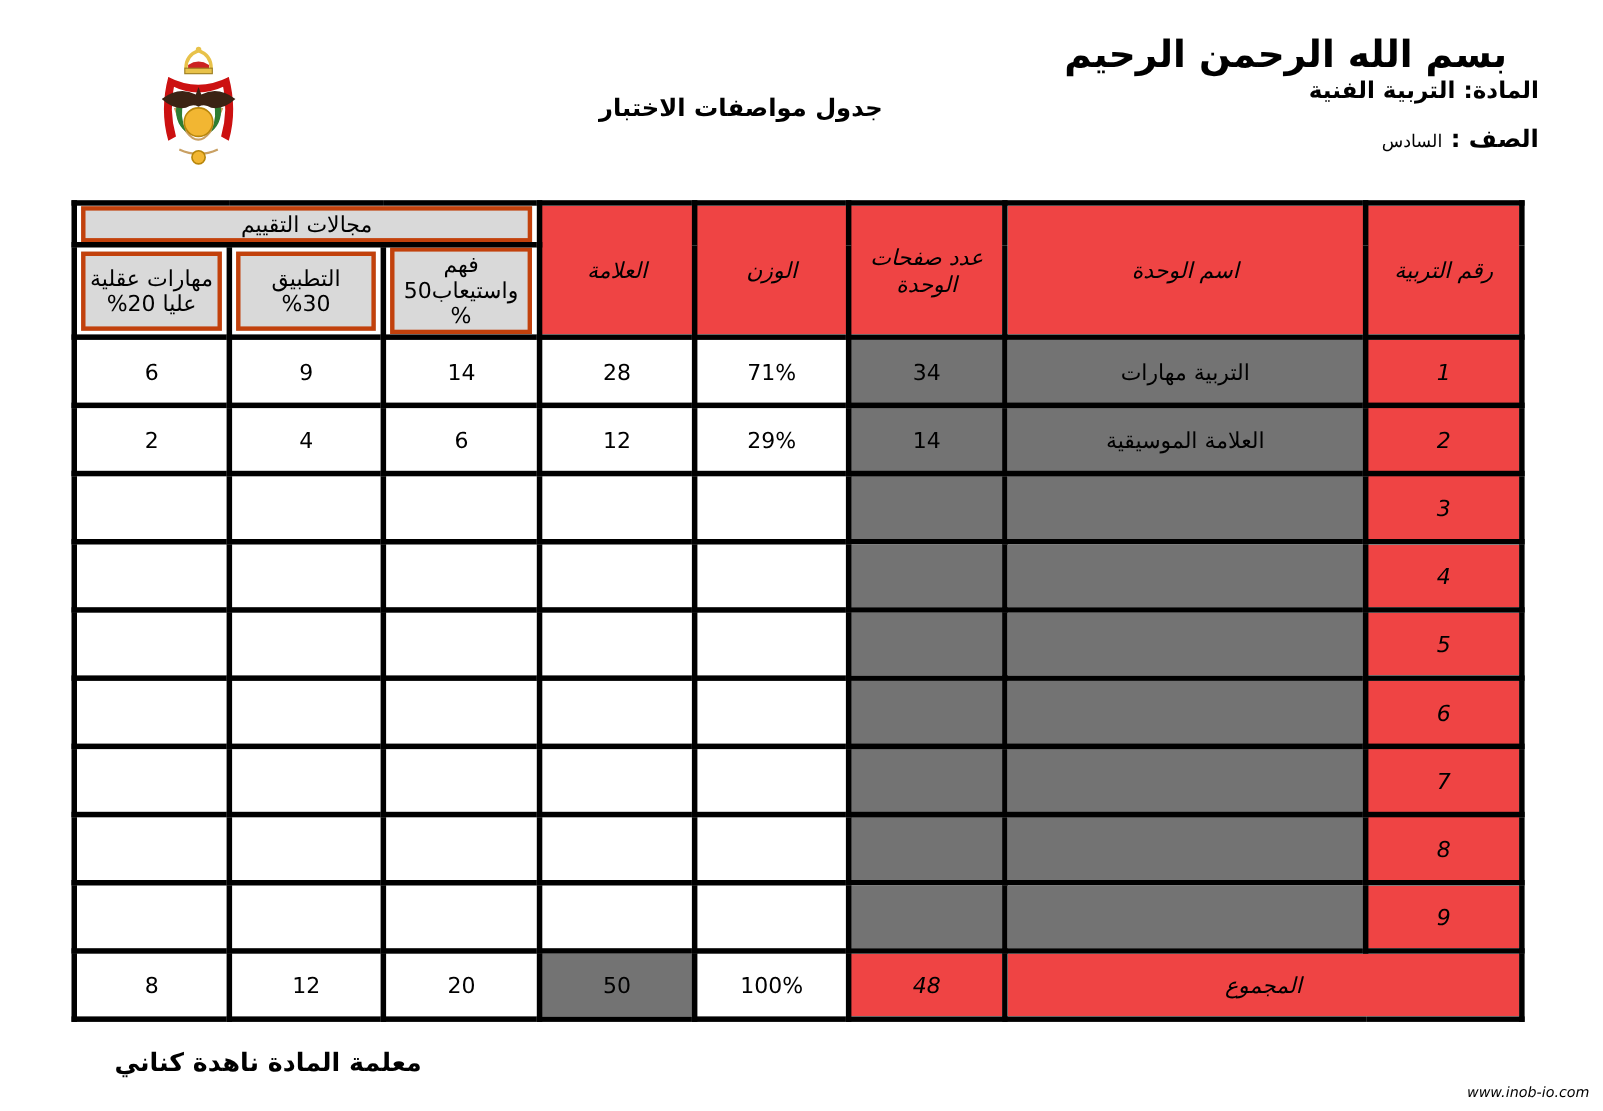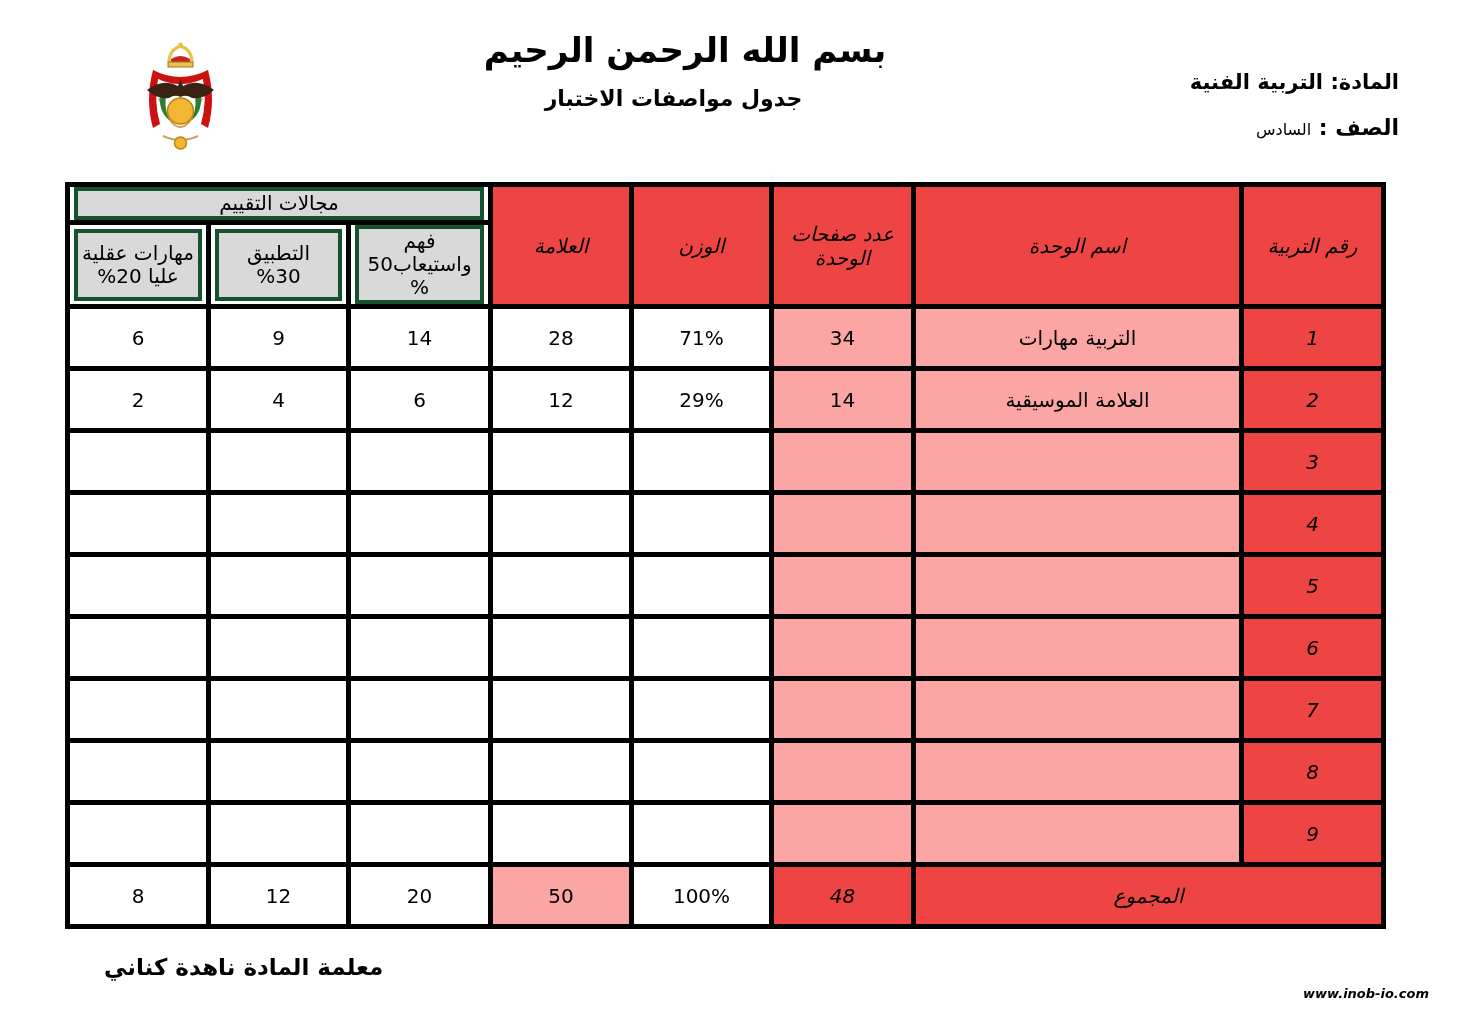--- a/index.html
+++ b/index.html
@@ -8,21 +8,21 @@
     width: 1457px; height: 1010px;
     background: #fff;
     font-family: "DejaVu Sans", "Liberation Sans", sans-serif;
     color: #000;
   }
   .page { position: relative; width: 1457px; height: 1010px; overflow: hidden; background:#fff; }
 
   
   .title {
     position: absolute; top: 30px; left: 0; width: 1370px;
-    text-align: center; font-size: 34px; font-weight: bold;
+    font-size: 34px; font-weight: bold;
     direction: rtl;
   }
   .subtitle {
     position: absolute; top: 86px; left: 16px; width: 1315px;
     text-align: center; font-size: 22px; font-weight: bold;
     direction: rtl;
   }
   .meta {
     position: absolute; top: 70px; right: 58px;
     text-align: right; direction: rtl;
@@ -45,40 +45,40 @@
     font-size: 20px; font-weight: normal;
     padding: 0 4px;
     overflow: hidden;
   }
   tr.h1 { height: 38px; }
   tr.h2 { height: 82px; }
   tr.data-row { height: 62px; }
   tr.totals-row { height: 62px; }
 
   .gray { background: #ef4444; font-style: italic; }
-  .pink { background: #fca5a5; }
+  .pink { background: #737373; }
 
   th.inset { background: #fff; padding: 3px; }
   th.inset .box {
-    border: 4px solid #14532d; background: #d9d9d9;
+    border: 4px solid #c2410c; background: #d9d9d9;
     width: 100%; height: 100%;
     display: flex; align-items: center; justify-content: center;
     line-height: 1.15; padding: 1px 4px; margin-left: 25px;
   }
   tr.h1 th.inset .box { min-height: 28px; }
   tr.h2 th.inset .box { min-height: 72px; }
 
   
   .signature {
     position: absolute; left: 104px; top: 954px;
     font-size: 23px; font-weight: bold; direction: rtl;
   }
   .watermark {
-    position: absolute; right: 28px; top: 986px;
-    font-size: 13px; font-weight: bold; font-style: italic;
+    position: absolute; right: 12px; top: 986px;
+    font-size: 13px; font-weight: normal; font-style: italic;
   }
 </style>
 </head>
 <body>
 
 <div class="page">
 
   <div class="logo">
     <svg viewBox="0 0 95 125" width="95" height="125">
 

